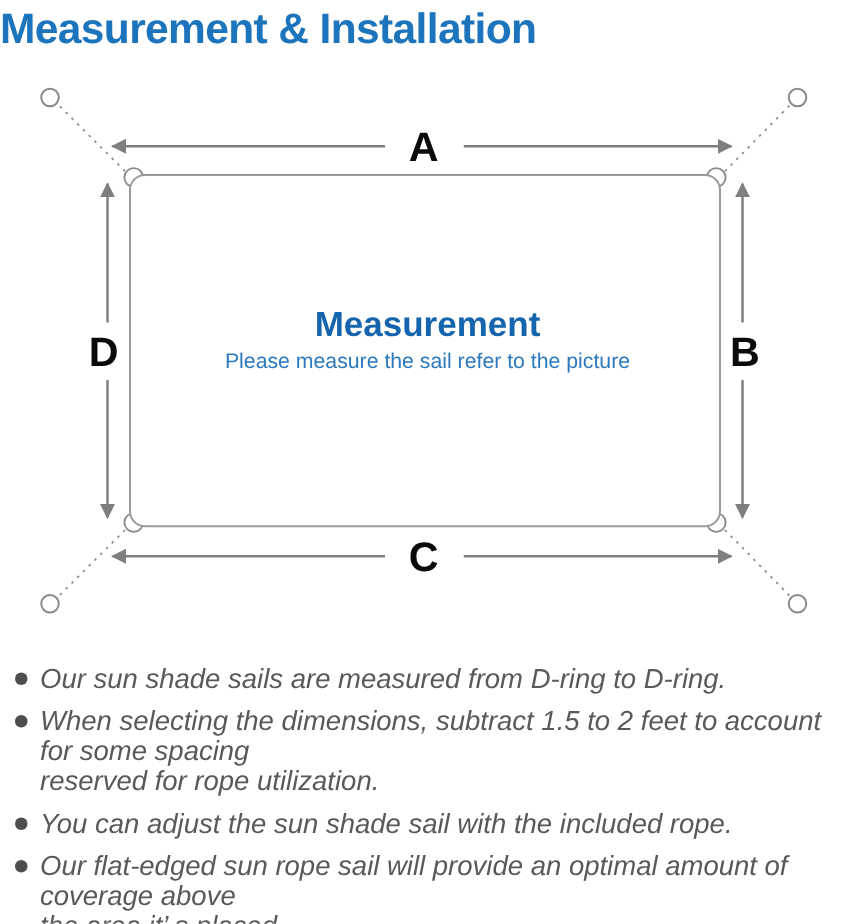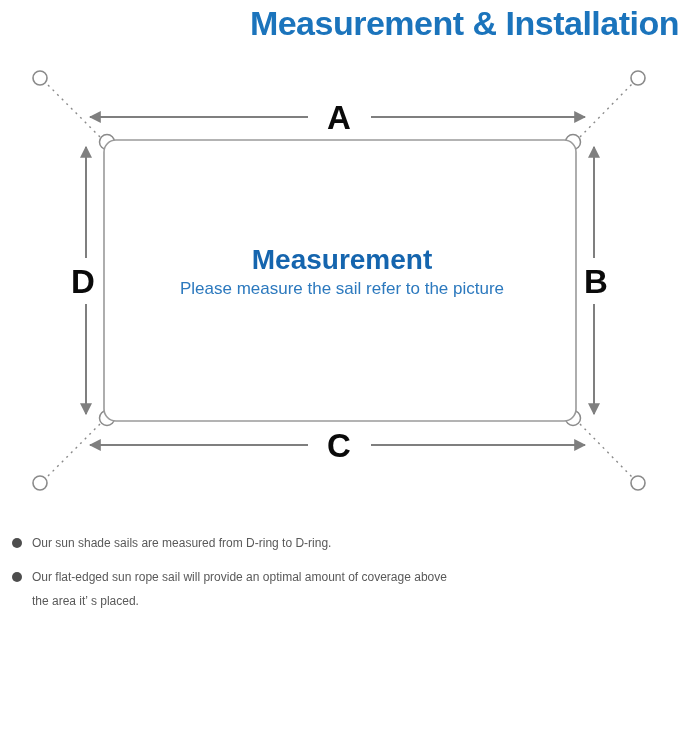--- a/index.html
+++ b/index.html
@@ -6,21 +6,21 @@
   html, body {
     width: 679px; height: 739px;
     background: #ffffff;
     overflow: hidden;
     font-family: "Liberation Sans", sans-serif;
   }
   .page { position: relative; width: 679px; height: 739px; background: #fff; }
 
   .page-title {
     position: absolute; top: 0; left: 0; right: 0;
-    text-align: right;
+    text-align: left;
     font-size: 34px; font-weight: 700;
     line-height: 46px;
     letter-spacing: -0.5px;
     color: var(--titleBlue, #1B74BC);
   }
 
   .diagram-svg { position: absolute; top: 55px; left: 0; }
 
   .tether   { stroke: var(--ringGray, #8a8a8a); stroke-width: 1.4; stroke-dasharray: 2 4.5; fill: none; }
   .anchor   { fill: #fff; stroke: var(--ringGray, #8a8a8a); stroke-width: 1.6; }
@@ -42,23 +42,24 @@
   }
 
   .notes-list {
     position: absolute; top: 531px; left: 12px; width: 660px;
     list-style: none;
     display: flex; flex-direction: column; gap: 10px;
   }
   .note-item {
     position: relative;
     padding-left: 20px; padding-right: 8px;
-    font-size: 12px; line-height: 24px;
+    font-size: 22px; line-height: 24px;
     color: var(--noteGray, #595959);
     white-space: pre-line;
+    font-style: italic;
   }
   .note-item::before {
     content: "";
     position: absolute; left: 0; top: 7px;
     width: 10px; height: 10px; border-radius: 50%;
     background: var(--bulletGray, #4d4d4d);
   }
 </style>
 </head>
 <body>
@@ -107,17 +108,20 @@
     <text class="edge-label" x="596" y="226" text-anchor="middle" dominant-baseline="central">B</text>
     <text class="edge-label" x="339" y="390" text-anchor="middle" dominant-baseline="central">C</text>
     <text class="edge-label" x="83" y="226" text-anchor="middle" dominant-baseline="central">D</text>
 
     <text class="center-title" x="342" y="214" text-anchor="middle">Measurement</text>
     <text class="center-sub" x="342" y="239" text-anchor="middle">Please measure the sail refer to the picture</text>
   </svg>
 
   <ul class="notes-list">
     <li class="note-item">Our sun shade sails are measured from D-ring to D-ring.</li>
+    <li class="note-item">When selecting the dimensions, subtract 1.5 to 2 feet to account for some spacing
+reserved for rope utilization.</li>
+    <li class="note-item">You can adjust the sun shade sail with the included rope.</li>
     <li class="note-item">Our flat-edged sun rope sail will provide an optimal amount of coverage above
 the area it’ s placed.</li>
   </ul>
 
 </div>
 
 </body></html>

